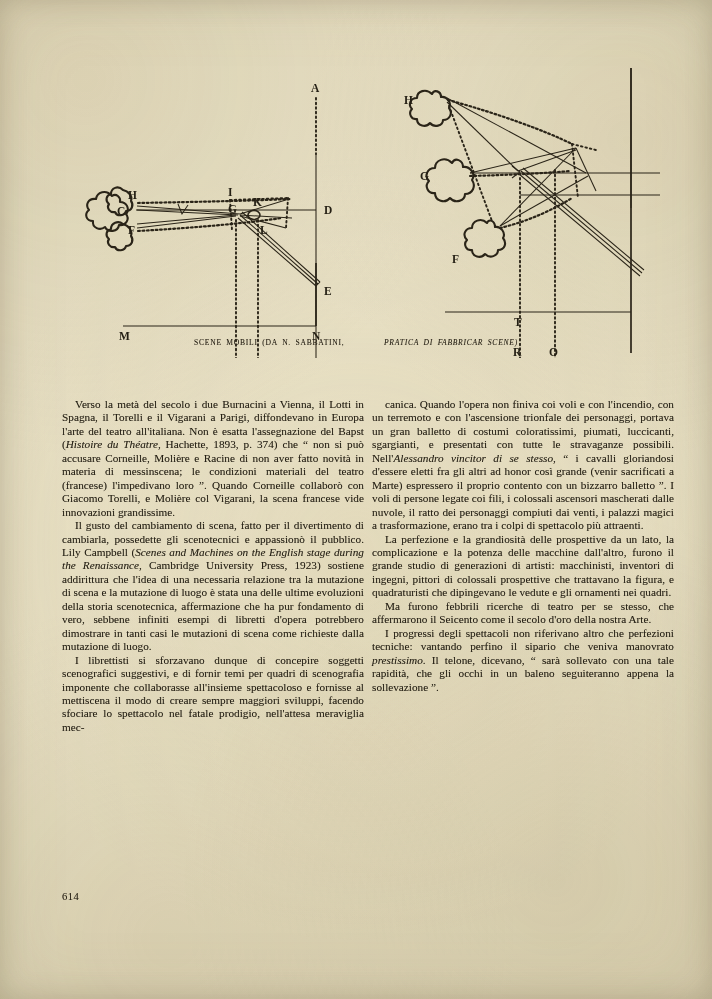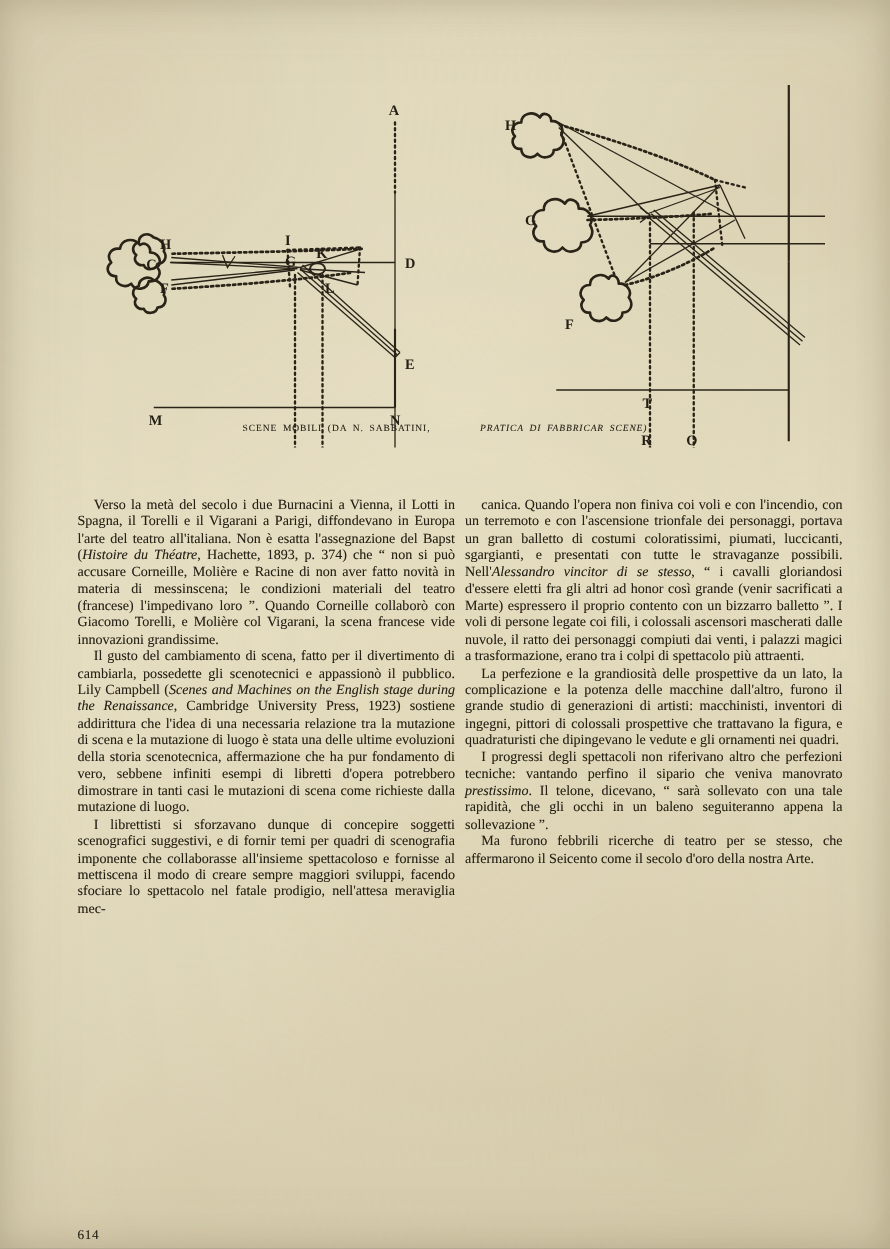--- a/index.html
+++ b/index.html
@@ -107,21 +107,21 @@
     text-indent: 0;
     font-variant: small-caps;
     letter-spacing: .85px;
     font-size: 11.4px;
     color: #241f14;
   }
 
   .page-number {
     position: absolute;
     left: 62px;
-    top: 983px;
+    top: 891px;
     font-family: "Liberation Serif", serif;
     font-size: 10.6px;
     letter-spacing: .5px;
     color: #2a2418;
   }
 
   
   .col, .fig-caption, .page-number {
     text-shadow: 0 0 .45px rgba(40,34,22,.35);
   }
@@ -313,20 +313,20 @@
 
     <div class="col left">
       <p>Verso la metà del secolo i due Burnacini a Vienna, il Lotti in Spagna, il Torelli e il Vigarani a Parigi, diffondevano in Europa l'arte del teatro all'italiana. Non è esatta l'assegnazione del Bapst (<i>Histoire du Théatre</i>, Hachette, 1893, p. 374) che “ non si può accusare Corneille, Molière e Racine di non aver fatto novità in materia di messinscena; le condizioni materiali del teatro (francese) l'impedivano loro ”. Quando Corneille collaborò con Giacomo Torelli, e Molière col Vigarani, la scena francese vide innovazioni grandissime.</p>
       <p>Il gusto del cambiamento di scena, fatto per il divertimento di cambiarla, possedette gli scenotecnici e appassionò il pubblico. Lily Campbell (<i>Scenes and Machines on the English stage during the Renaissance</i>, Cambridge University Press, 1923) sostiene addirittura che l'idea di una necessaria relazione tra la mutazione di scena e la mutazione di luogo è stata una delle ultime evoluzioni della storia scenotecnica, affermazione che ha pur fondamento di vero, sebbene infiniti esempi di libretti d'opera potrebbero dimostrare in tanti casi le mutazioni di scena come richieste dalla mutazione di luogo.</p>
       <p>I librettisti si sforzavano dunque di concepire soggetti scenografici suggestivi, e di fornir temi per quadri di scenografia imponente che collaborasse all'insieme spettacoloso e fornisse al mettiscena il modo di creare sempre maggiori sviluppi, facendo sfociare lo spettacolo nel fatale prodigio, nell'attesa meraviglia mec-</p>
     </div>
 
     <div class="col right">
       <p>canica. Quando l'opera non finiva coi voli e con l'incendio, con un terremoto e con l'ascensione trionfale dei personaggi, portava un gran balletto di costumi coloratissimi, piumati, luccicanti, sgargianti, e presentati con tutte le stravaganze possibili. Nell'<i>Alessandro vincitor di se stesso</i>, “ i cavalli gloriandosi d'essere eletti fra gli altri ad honor così grande (venir sacrificati a Marte) espressero il proprio contento con un bizzarro balletto ”. I voli di persone legate coi fili, i colossali ascensori mascherati dalle nuvole, il ratto dei personaggi compiuti dai venti, i palazzi magici a trasformazione, erano tra i colpi di spettacolo più attraenti.</p>
       <p>La perfezione e la grandiosità delle prospettive da un lato, la complicazione e la potenza delle macchine dall'altro, furono il grande studio di generazioni di artisti: macchinisti, inventori di ingegni, pittori di colossali prospettive che trattavano la figura, e quadraturisti che dipingevano le vedute e gli ornamenti nei quadri.</p>
+      <p>Ma furono febbrili ricerche di teatro per se stesso, che affermarono il Seicento come il secolo d'oro della nostra Arte.</p>
       <p>I progressi degli spettacoli non riferivano altro che perfezioni tecniche: vantando perfino il sipario che veniva manovrato <i>prestissimo</i>. Il telone, dicevano, “ sarà sollevato con una tale rapidità, che gli occhi in un baleno seguiteranno appena la sollevazione ”.</p>
-      <p>Ma furono febbrili ricerche di teatro per se stesso, che affermarono il Seicento come il secolo d'oro della nostra Arte.</p>
     </div>
 
     <div class="page-number">614</div>
 
   </div>
 </div>
 
 </body></html>

